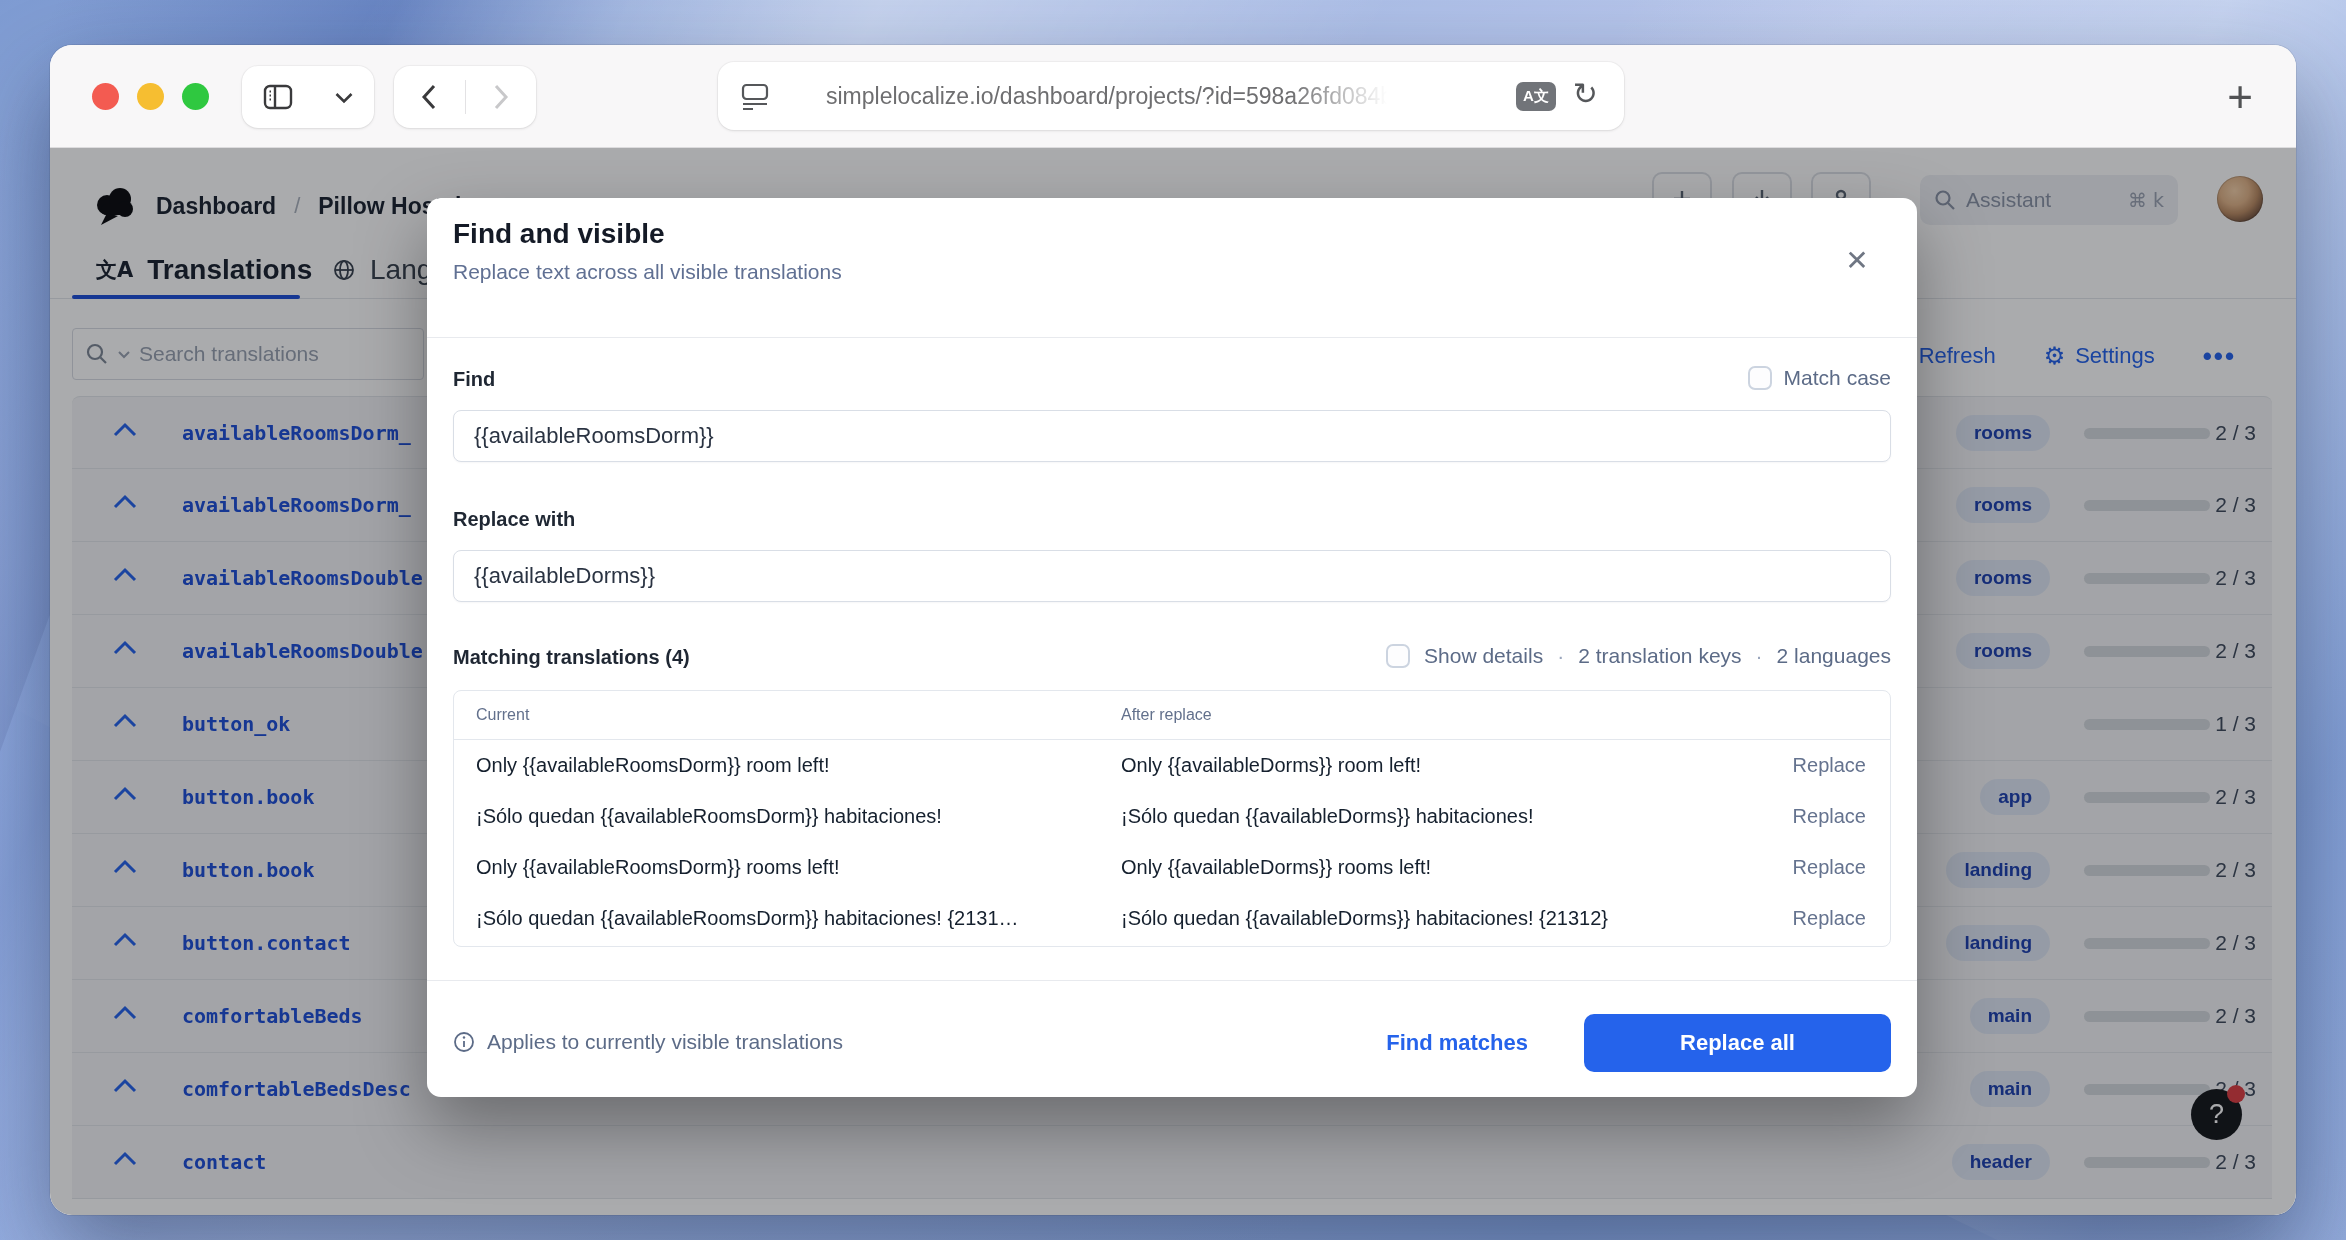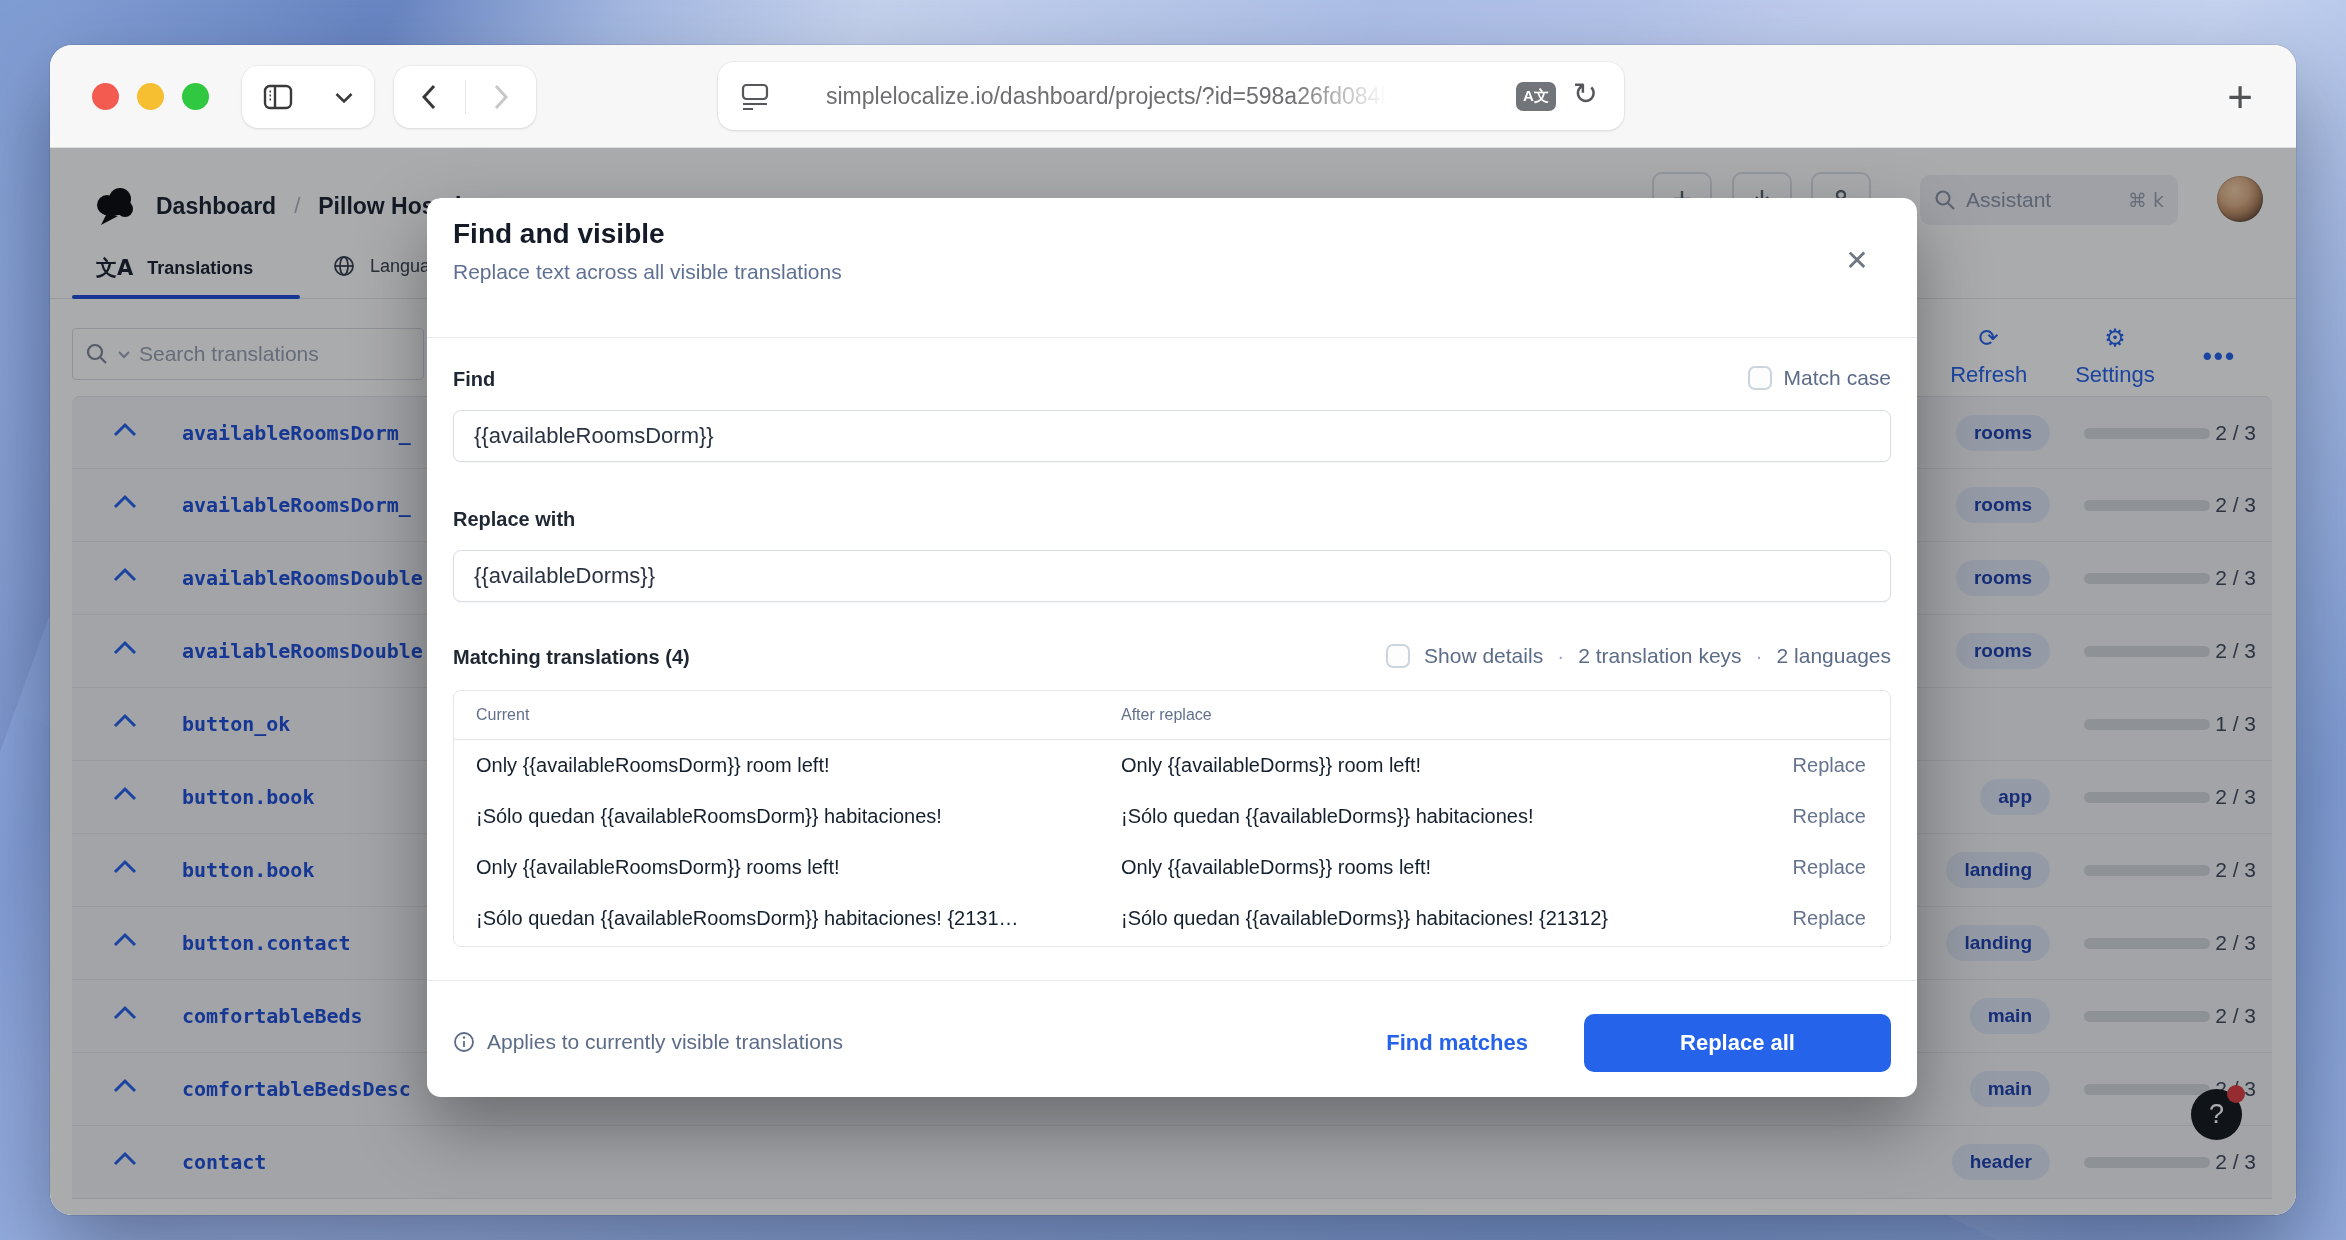--- a/index.html
+++ b/index.html
@@ -67,27 +67,27 @@
   .assistant .kbd { font-size:19px; color:#9aa2b2; font-family:"DejaVu Sans",sans-serif; }
   .avatar { position:absolute; left:2167px; top:28px; width:46px; height:46px; border-radius:50%;
     background:radial-gradient(circle at 38% 32%, #f3cfa8 0%, #dfb287 34%, #b98a62 55%, #6e4f3c 78%, #4e382c 100%);
     box-shadow:inset 0 0 0 1px rgba(0,0,0,.15); }
 
   .tabs { position:absolute; left:0; top:100px; right:0; height:54px; }
   .tabs .baseline { position:absolute; left:0; right:0; top:50px; height:1px; background:#e2e5ea; }
   .tab { position:absolute; display:flex; align-items:center; gap:14px; top:6px; }
   .tab-translations { left:46px; }
   .tab-languages { left:282px; }
-  .tab .lbl { font-size:18px; font-weight:600; color:#1b2330; }
+  .tab .lbl { font-size:28px; font-weight:600; color:#1b2330; }
   .tab-languages .lbl { color:#39424f; font-weight:500; }
   .tab-underline { position:absolute; left:22px; top:47px; width:228px; height:4px; background:#1d4ed8; border-radius:2px; }
   .glyph-translate { font-size:21px; color:#1b2330; font-weight:600; font-family:"DejaVu Sans",sans-serif; }
 
   .page-toolbar { position:absolute; top:192px; right:60px; height:32px; display:flex; align-items:center; gap:48px; }
-  .pt-link { display:flex; align-items:center; gap:10px; color:#2563eb; font-size:22px; font-weight:500;flex-direction:column; }
+  .pt-link { display:flex; align-items:center; gap:10px; color:#2563eb; font-size:22px; font-weight:500; }
   .pt-link .ico { font-size:24px; font-family:"DejaVu Sans",sans-serif; }
   .pt-more { color:#2563eb; font-size:26px; font-weight:bold; letter-spacing:2px; }
 
   .search-box { position:absolute; left:22px; top:180px; width:352px; height:52px; border:1.5px solid #d7dbe2;
     border-radius:4px; background:#fff; display:flex; align-items:center; padding:0 12px; gap:8px; }
   .search-box input { border:none; outline:none; flex:1; font-size:21px; color:#374151; background:transparent;
     font-family:"Liberation Sans",sans-serif; }
   .search-box input::placeholder { color:#98a1b0; }
 
   .keylist { position:absolute; left:22px; top:248px; width:2200px; }

